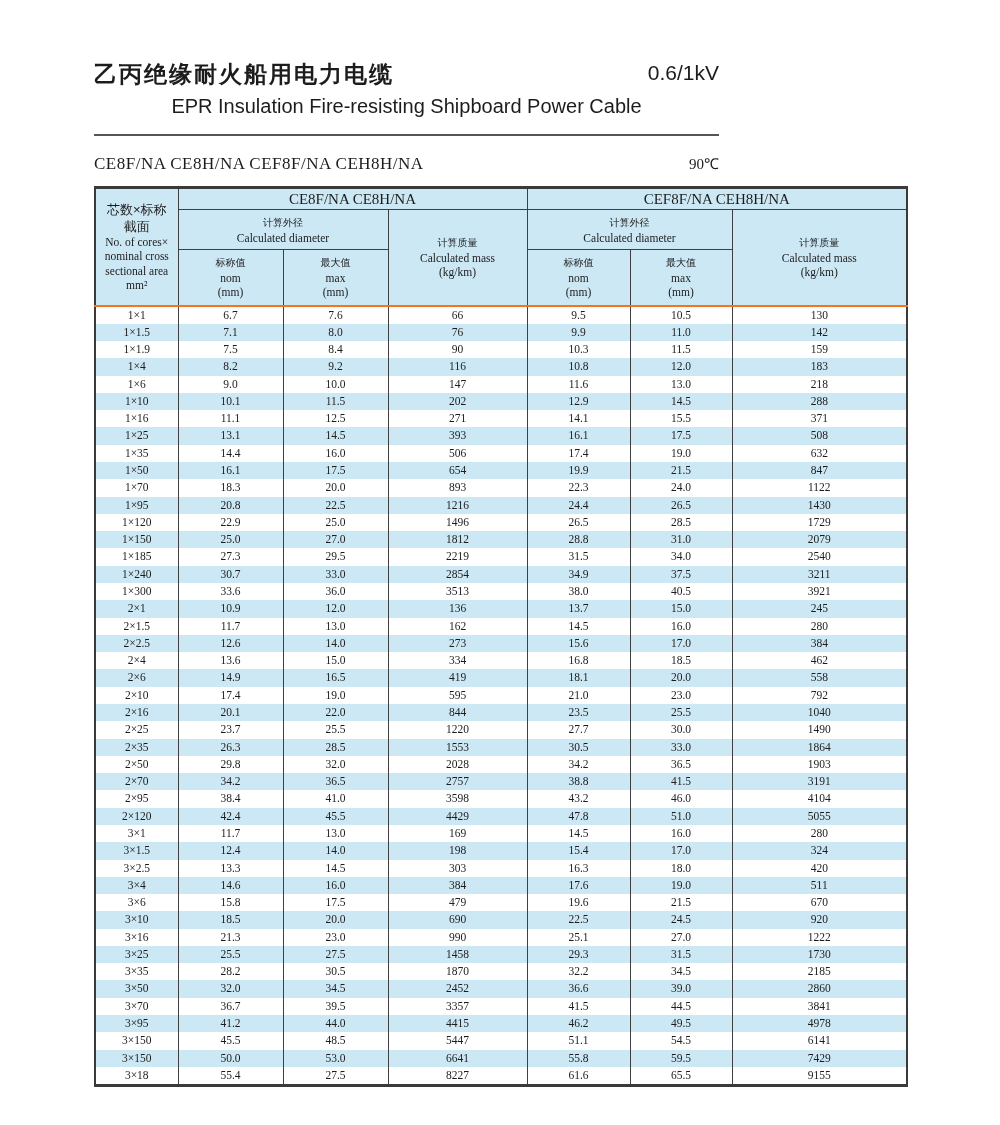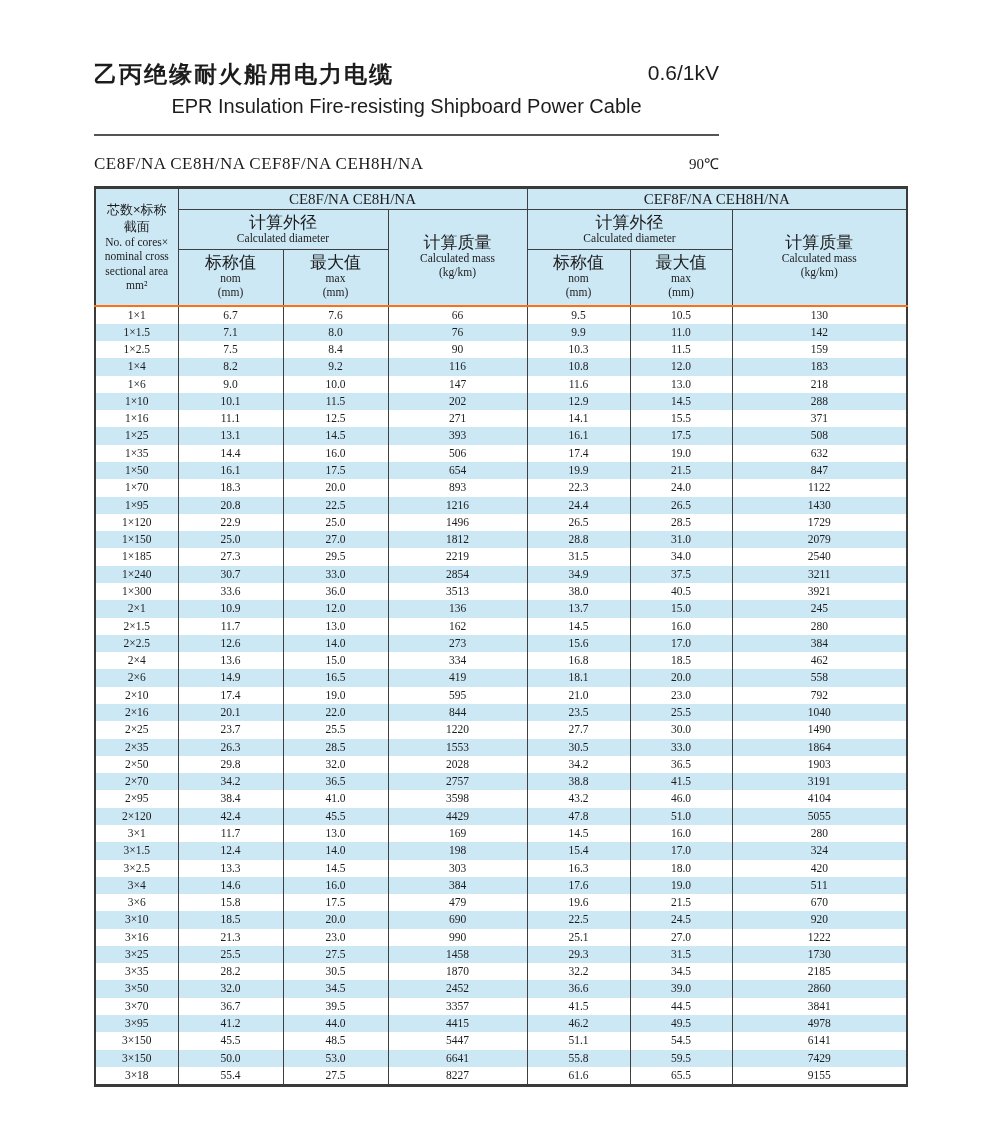--- a/index.html
+++ b/index.html
@@ -41,21 +41,21 @@
     border: 2px solid #3a3a3a;
     border-top-width: 3px; border-bottom-width: 3px;
   }
   thead th {
     background: #cde8f5;
     border: 1px solid #3f3f3f;
     font-weight: normal; text-align: center; vertical-align: middle;
     padding: 1px 0;
   }
   thead { border-bottom: 2px solid #f97316; }
-  th .zh { font-family: "Liberation Sans", sans-serif; font-size: 17px; line-height: 16px; }
+  th .zh { font-family: "Liberation Sans", sans-serif; font-size: 10px; line-height: 16px; }
   th .en { font-family: "Liberation Serif", serif; font-size: 11.5px; line-height: 14px; }
   th.group-title { font-family: "Liberation Serif", serif; font-size: 15px; height: 22px; }
   th.diam { height: 40px; }
   th.corner .zh { font-size: 13px; line-height: 17px; }
   th.corner .en { font-size: 11.5px; line-height: 14.5px; }
   tr.subhead th { height: 56px; }
   tbody td {
     border-left: 1px solid #3f3f3f; border-right: 1px solid #3f3f3f;
     border-top: none; border-bottom: none;
     text-align: center; vertical-align: middle;
@@ -162,21 +162,21 @@
         <tr>
           <td>1×1.5</td>
           <td>7.1</td>
           <td>8.0</td>
           <td>76</td>
           <td>9.9</td>
           <td>11.0</td>
           <td>142</td>
         </tr>
         <tr>
-          <td>1×2.5</td>
+          <td>1×1.9</td>
           <td>7.5</td>
           <td>8.4</td>
           <td>90</td>
           <td>10.3</td>
           <td>11.5</td>
           <td>159</td>
         </tr>
         <tr>
           <td>1×4</td>
           <td>8.2</td>

